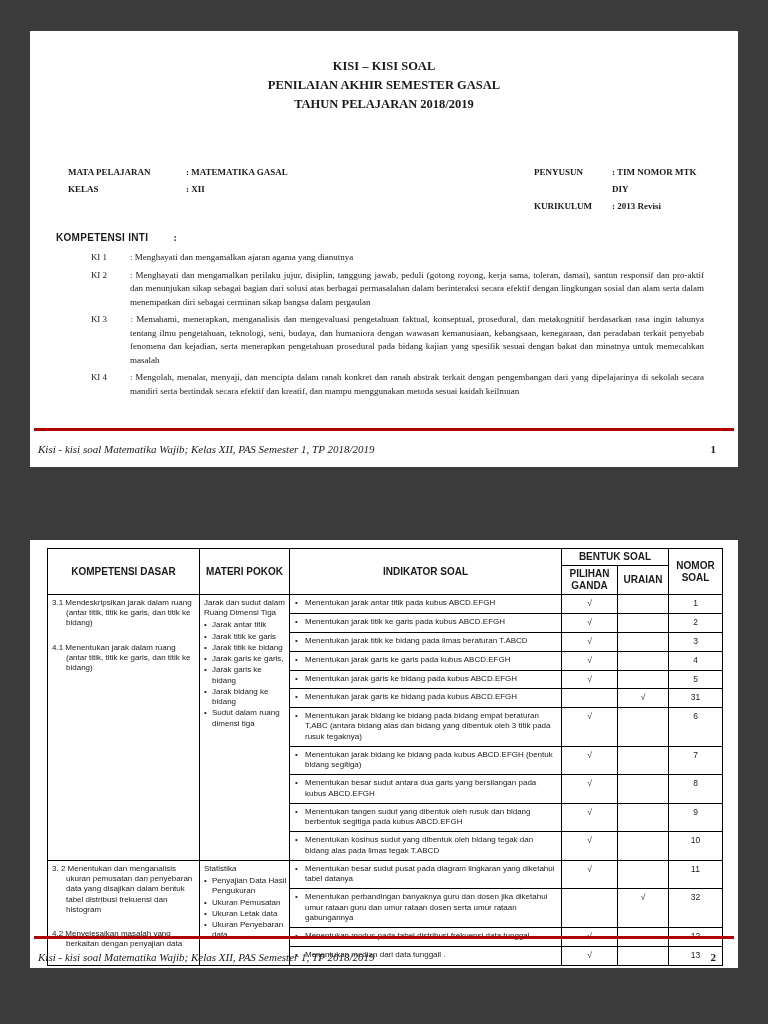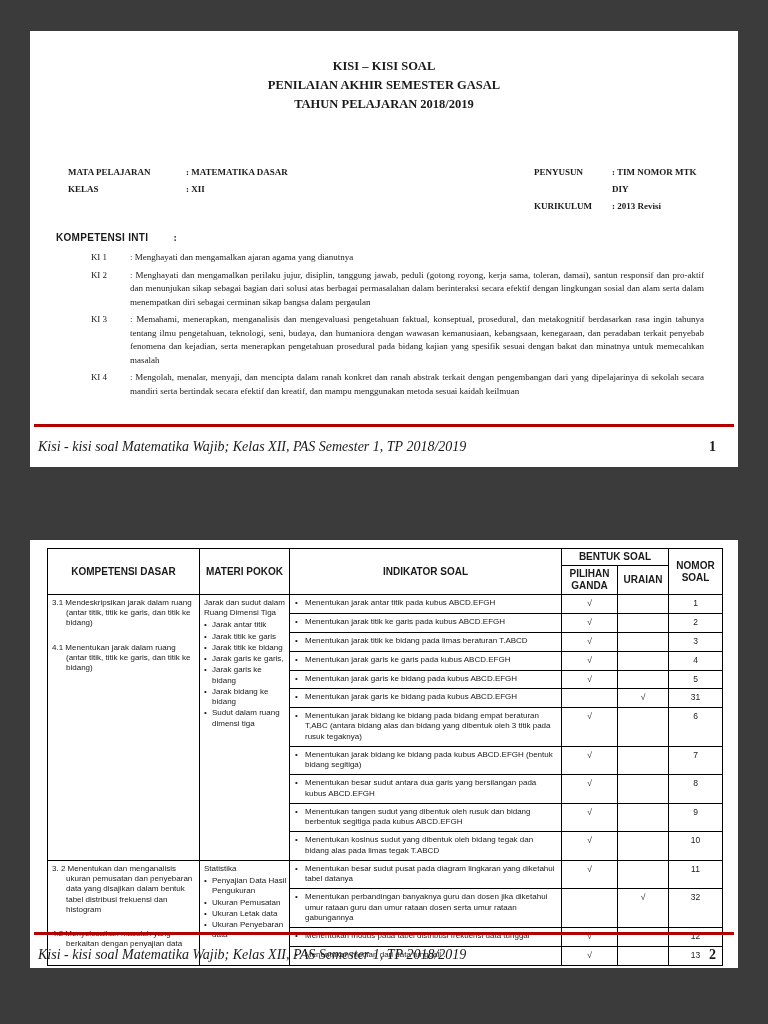--- a/index.html
+++ b/index.html
@@ -34,21 +34,21 @@
   .ki-list{margin-top:8px;padding:0 34px 0 38px;}
   .ki-row{display:flex;margin-bottom:4px;}
   .ki-label{width:62px;flex:none;font-size:9px;line-height:13.5px;text-align:center;}
   .ki-text{flex:1;font-size:9px;line-height:13.5px;text-align:justify;}
 
   .page-footer{position:absolute;left:4px;right:4px;}
   #page1 .page-footer{bottom:12px;}
   #page2 .page-footer{bottom:5px;}
   .redline{height:3px;border-top:2px solid var(--rule-red);border-bottom:1px solid var(--rule-red);}
   .footer-row{display:flex;justify-content:space-between;margin-top:12px;padding:0 18px 0 4px;
-    font-style:italic;font-size:14px;text-align:right;}
+    font-style:italic;font-size:11px;text-align:right;}
   .footer-page{font-style:normal;font-weight:bold;}
 
   
   table.kisi{border-collapse:collapse;table-layout:fixed;width:675px;margin:8px 16px 0 17px;
     font-family:"Liberation Sans", sans-serif;}
   .kisi col.c-kd{width:152px;} .kisi col.c-mp{width:90px;} .kisi col.c-ind{width:272px;}
   .kisi col.c-pg{width:56px;} .kisi col.c-ur{width:51px;} .kisi col.c-ns{width:54px;}
   .kisi th,.kisi td{border:1px solid #000;}
   .kisi th{font-weight:bold;font-size:10px;line-height:1.2;text-align:center;vertical-align:middle;padding:2px;}
   .kisi td{font-size:8px;line-height:1.28;vertical-align:top;padding:3px 3px 4px 3px;}
@@ -72,21 +72,21 @@
     <div class="title-block">
       <div>KISI – KISI SOAL</div>
       <div>PENILAIAN AKHIR  SEMESTER GASAL</div>
       <div>TAHUN PELAJARAN 2018/2019</div>
     </div>
 
     <div class="info-block">
       <div class="info-left">
         <div class="info-row">
           <span class="info-label">MATA PELAJARAN</span>
-          <span class="info-value">: MATEMATIKA  DASAR</span>
+          <span class="info-value">: MATEMATIKA  GASAL</span>
         </div>
         <div class="info-row">
           <span class="info-label">KELAS</span>
           <span class="info-value">: XII</span>
         </div>
       </div>
       <div class="info-right">
         <div class="info-row">
           <span class="info-label">PENYUSUN</span>
           <span class="info-value">: TIM NOMOR MTK DIY</span>

